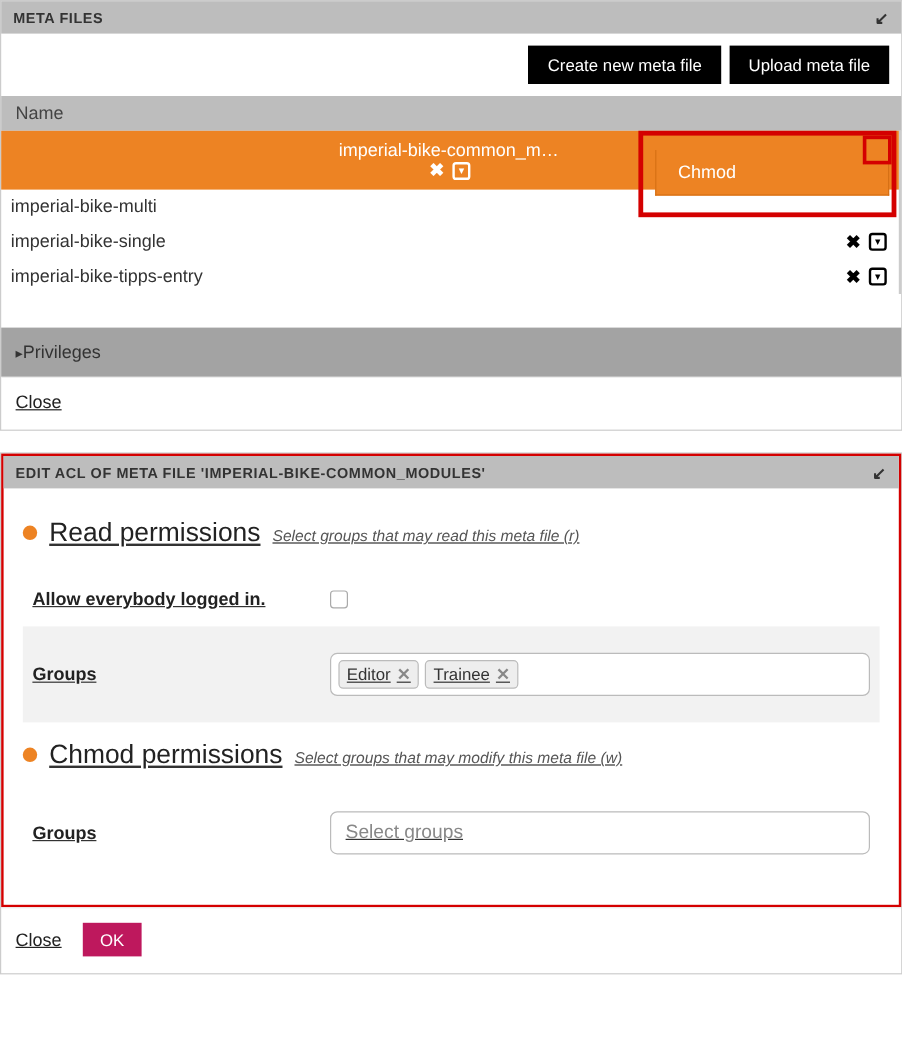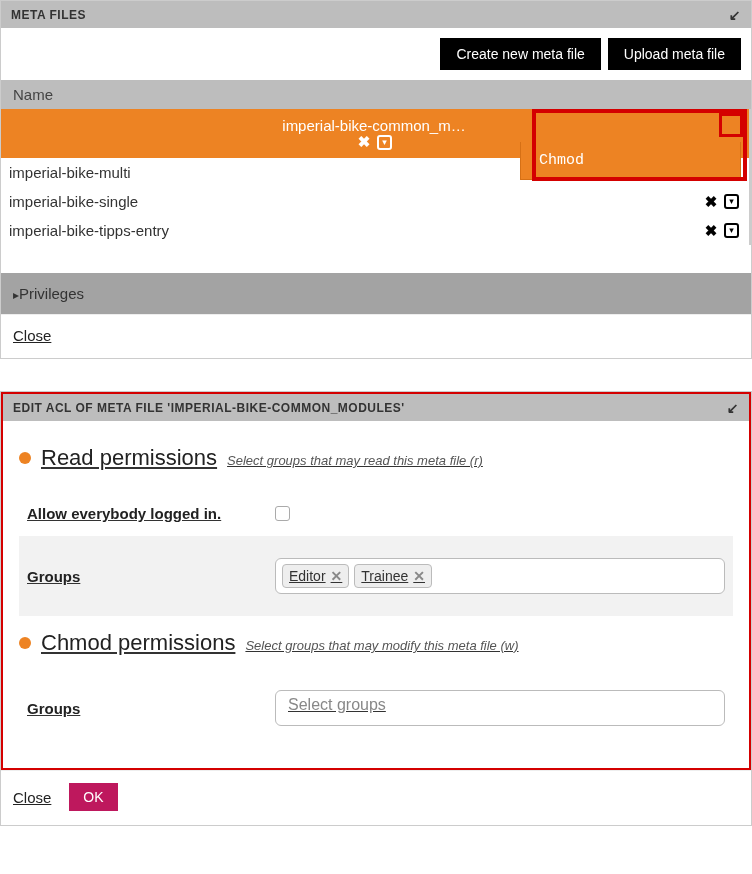--- a/index.html
+++ b/index.html
@@ -5,21 +5,21 @@
   * { box-sizing: border-box; margin: 0; padding: 0; }
   body {
     font-family: "Helvetica Neue", Helvetica, Arial, sans-serif;
     font-size: 14px;
     color: #333;
     background: #fff;
     width: 752px;
   }
   .panel {
     border: 1px solid #ccc;
-    margin-bottom: 32px;
+    margin-bottom: 18px;
   }
   .panel-header {
     background: #bdbdbd;
     padding: 6px 10px 5px 10px;
     font-size: 12px;
     font-weight: bold;
     letter-spacing: 0.5px;
     color: #333;
     display: flex;
     justify-content: space-between;
@@ -115,29 +115,28 @@
     right:6px;
     top:4px;
     width:24px;
     height:24px;
     pointer-events:none;
     z-index:6;
   }
   .dropdown-menu {
     position:absolute;
     right:8px;
-    top:33px;
-    width:221px;
+    top:16px;
+    width:195px;
     background:#ed8323;
     color:#fff;
     border-left:1px solid #d67015;
     border-right:1px solid #d67015;
     border-bottom:1px solid #d67015;
     z-index:4;
-    font-family:Liberation Mono, monospace;
   }
   .dropdown-menu .item{
     padding:10px 18px;
     font-size:15px;
     cursor:pointer;
   }
   .privileges-row {
     background:#a3a3a3;
     padding:12px 12px;
     font-size:15px;
@@ -204,20 +203,21 @@
     width:15px;height:15px;border:1px solid #aaa;border-radius:3px;background:#fff;cursor:pointer;display:inline-block;
   }
   .tag-input {
     flex:1;
     border:1px solid #bbb;
     border-radius:6px;
     background:#fff;
     padding:5px 6px;
     display:flex;
     gap:5px;
+    align-items:center;
     min-height:36px;
   }
   .tag {
     background:#eeeeee;
     border:1px solid #bbb;
     border-radius:4px;
     padding:3px 6px;
     font-size:14px;
     display:inline-flex;
     align-items:center;

